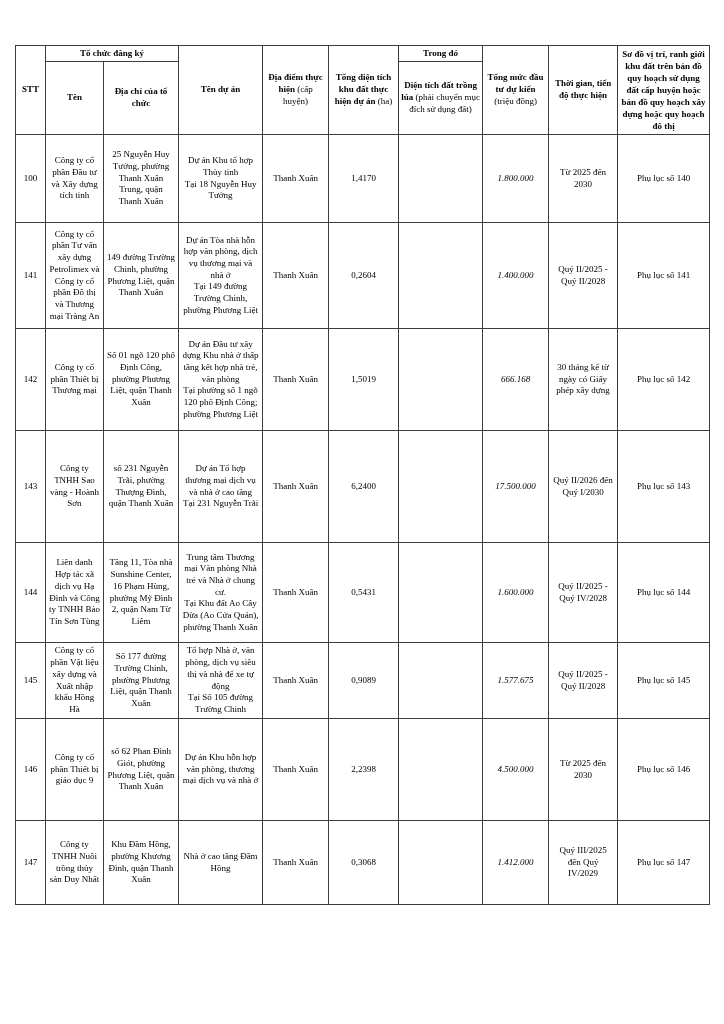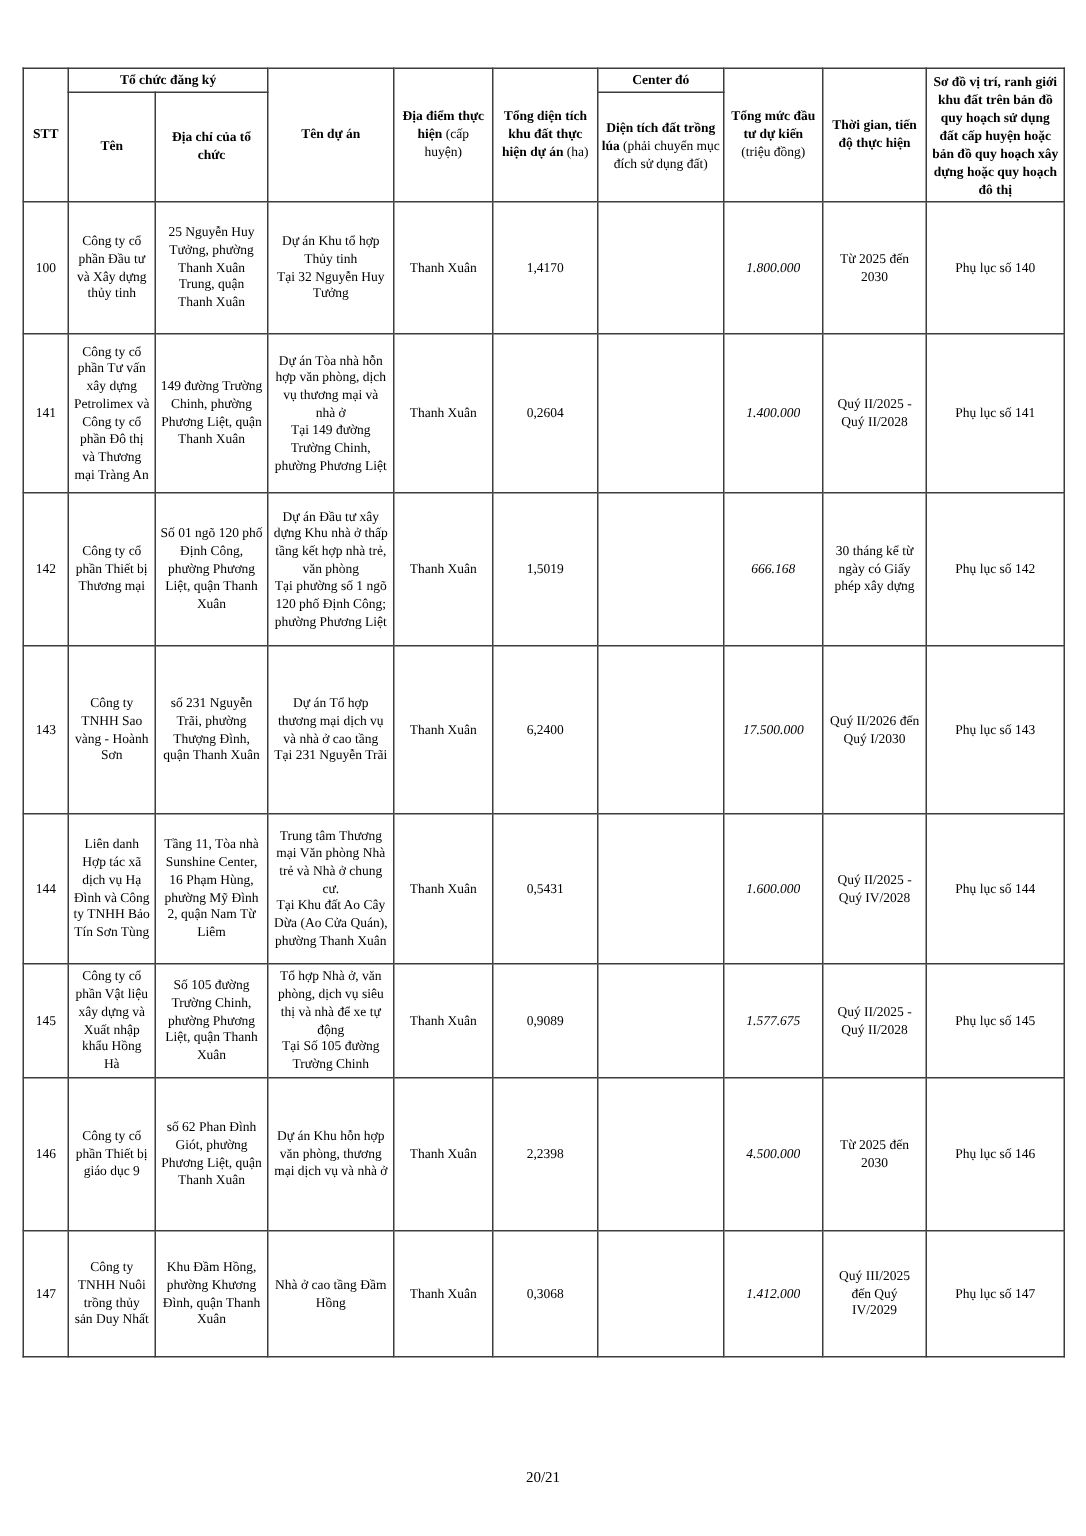--- a/index.html
+++ b/index.html
@@ -50,38 +50,38 @@
         <col style="width:69px">
       <col style="width:92px">
     </colgroup>
     <thead>
       <tr class="h-top">
         <th rowspan="2">STT</th>
         <th colspan="2">Tổ chức đăng ký</th>
         <th rowspan="2">Tên dự án</th>
         <th rowspan="2"><span>Địa điểm thực hiện</span> <span class="nb">(cấp huyện)</span></th>
         <th rowspan="2"><span>Tổng diện tích khu đất thực hiện dự án</span> <span class="nb">(ha)</span></th>
-        <th>Center đó</th>
+        <th>Trong đó</th>
         <th rowspan="2"><span>Tổng mức đầu tư dự kiến</span> <span class="nb">(triệu đồng)</span></th>
         <th rowspan="2">Thời gian, tiến độ thực hiện</th>
         <th rowspan="2" class="h-sodo">Sơ đồ vị trí, ranh giới khu đất trên bản đồ quy hoạch sử dụng đất cấp huyện hoặc bản đồ quy hoạch xây dựng hoặc quy hoạch đô thị</th>
       </tr>
       <tr class="h-sub">
         <th>Tên</th>
         <th>Địa chỉ của tổ chức</th>
         <th><span>Diện tích đất trồng lúa</span> <span class="nb">(phải chuyển mục đích sử dụng đất)</span></th>
       </tr>
     </thead>
     <tbody>
         <tr style="height: 88px;">
           <td>100</td>
-          <td>Công ty cổ phần Đầu tư và Xây dựng thủy tinh</td>
+          <td>Công ty cổ phần Đầu tư và Xây dựng tích tinh</td>
           <td class="c-left">25 Nguyễn Huy Tưởng, phường Thanh Xuân Trung, quận Thanh Xuân</td>
           <td>Dự án Khu tổ hợp Thủy tinh
-Tại 32 Nguyễn Huy Tưởng</td>
+Tại 18 Nguyễn Huy Tưởng</td>
           <td>Thanh Xuân</td>
           <td>1,4170</td>
           <td></td>
           <td class="c-right">1.800.000</td>
           <td>Từ 2025 đến 2030</td>
           <td>Phụ lục số 140</td>
         </tr>
         <tr style="height: 106px;">
           <td>141</td>
           <td>Công ty cổ phần Tư vấn xây dựng Petrolimex và Công ty cổ phần Đô thị và Thương mại Tràng An</td>
@@ -130,21 +130,21 @@
           <td>Thanh Xuân</td>
           <td>0,5431</td>
           <td></td>
           <td class="c-right">1.600.000</td>
           <td>Quý II/2025 - Quý IV/2028</td>
           <td>Phụ lục số 144</td>
         </tr>
         <tr style="height: 76px;">
           <td>145</td>
           <td>Công ty cổ phần Vật liệu xây dựng và Xuất nhập khẩu Hồng Hà</td>
-          <td class="c-left">Số 105 đường Trường Chinh, phường Phương Liệt, quận Thanh Xuân</td>
+          <td class="c-left">Số 177 đường Trường Chinh, phường Phương Liệt, quận Thanh Xuân</td>
           <td>Tổ hợp Nhà ở, văn phòng, dịch vụ siêu thị và nhà để xe tự động
 Tại Số 105 đường Trường Chinh</td>
           <td>Thanh Xuân</td>
           <td>0,9089</td>
           <td></td>
           <td class="c-right">1.577.675</td>
           <td>Quý II/2025 - Quý II/2028</td>
           <td>Phụ lục số 145</td>
         </tr>
         <tr style="height: 102px;">
@@ -167,15 +167,14 @@
           <td>Thanh Xuân</td>
           <td>0,3068</td>
           <td></td>
           <td class="c-right">1.412.000</td>
           <td>Quý III/2025 đến Quý IV/2029</td>
           <td>Phụ lục số 147</td>
         </tr>
       </tbody>
   </table>
 
-  <div class="footer">20/21</div>
 
 </div>
 
 </body></html>

